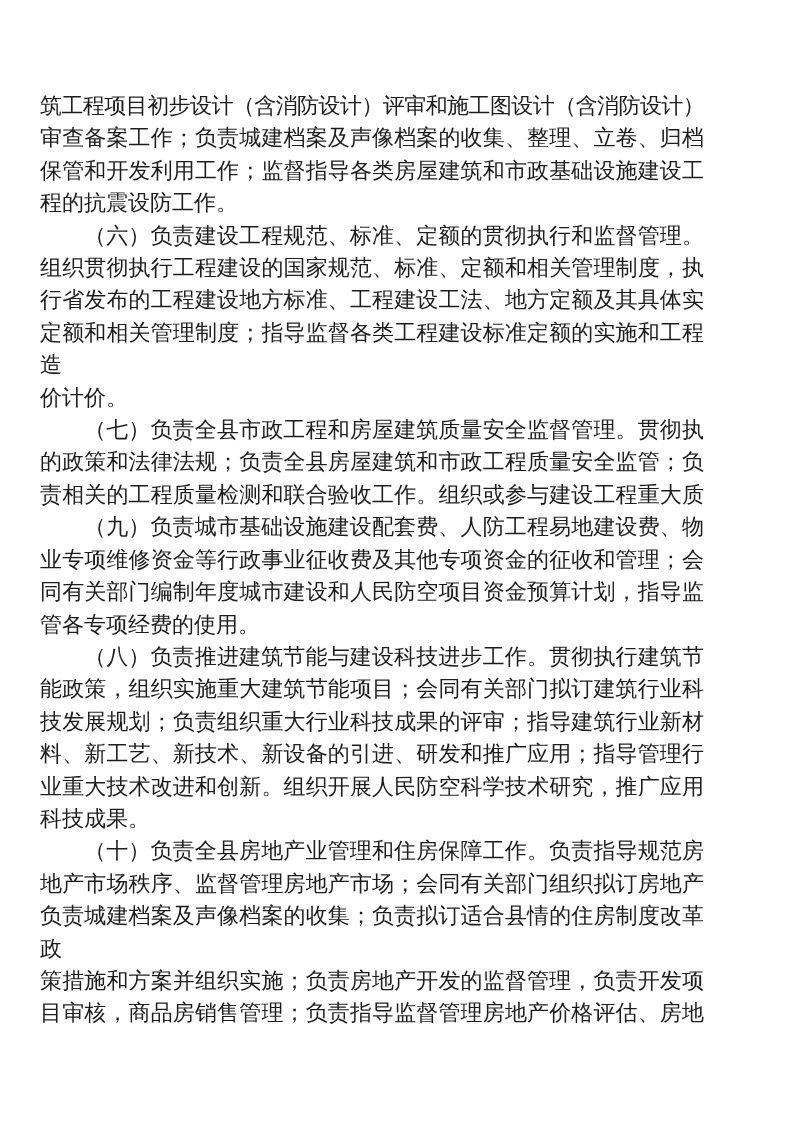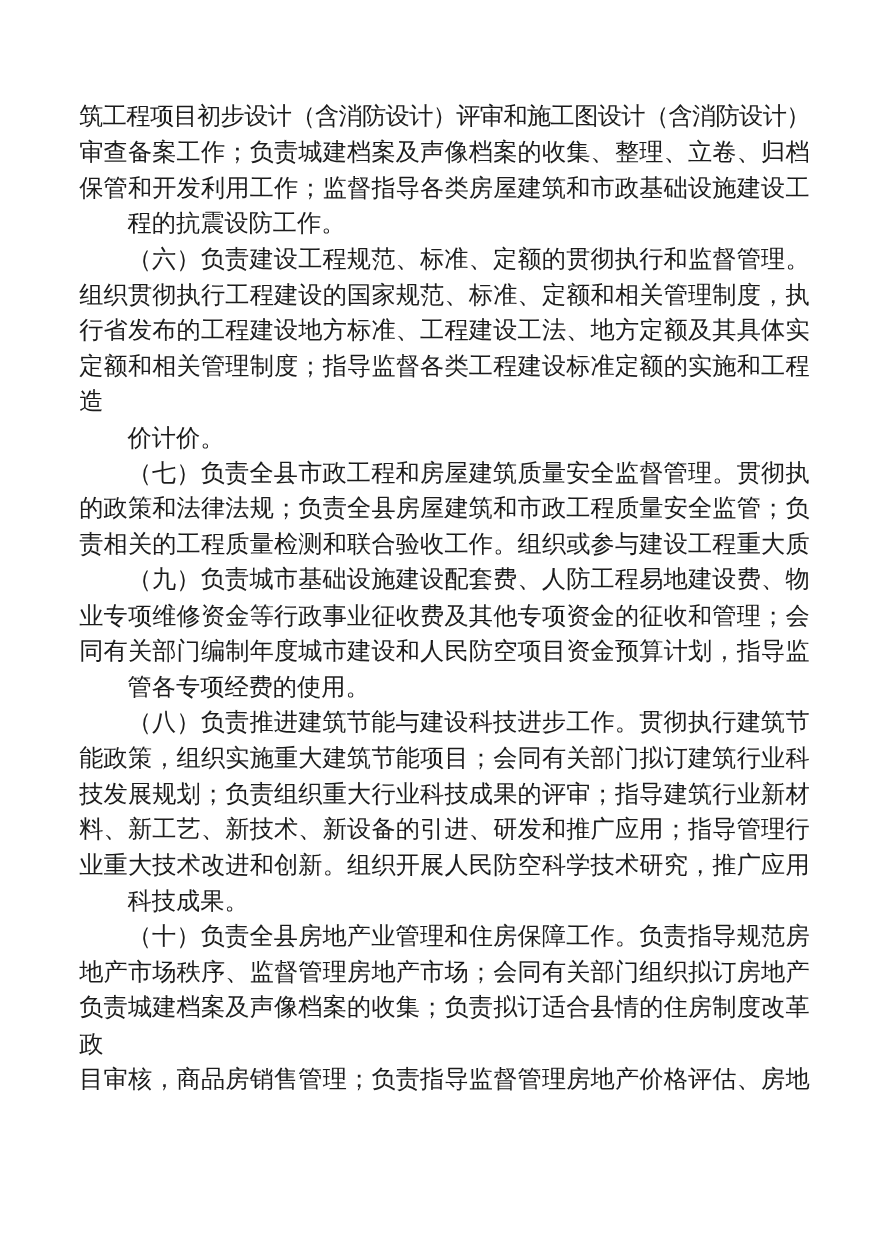--- a/index.html
+++ b/index.html
@@ -9,41 +9,40 @@
     height: 1122px;
     overflow: hidden;
   }
   body {
     background: #ffffff;
   }
   .page {
     box-sizing: border-box;
     width: 794px;
     height: 1122px;
-    padding: 90px 58px 0 72px;
+    padding: 90px 58px 0 40px;
     background: #ffffff;
     font-family: "Liberation Serif", "DejaVu Serif", serif;
     font-size: 22px;
     line-height: 32.4px;
     color: #1c1c1c;
   }
   .paragraph {
     margin: 0;
     padding: 0;
   }
   .text-line {
     width: 664px;
     text-align: justify;
     text-align-last: justify;
     white-space: normal;
     overflow: visible;
   }
   .text-line.last-short {
     text-align-last: left;
-    margin-left: 44px;
   }
   .text-line.indent {
     text-indent: 2em;
   }
   .text-line.tight {
     letter-spacing: -0.78px;
   }
 </style>
 </head>
 <body>
@@ -79,16 +78,17 @@
         <div class="text-line">能政策，组织实施重大建筑节能项目；会同有关部门拟订建筑行业科</div>
         <div class="text-line">技发展规划；负责组织重大行业科技成果的评审；指导建筑行业新材</div>
         <div class="text-line">料、新工艺、新技术、新设备的引进、研发和推广应用；指导管理行</div>
         <div class="text-line">业重大技术改进和创新。组织开展人民防空科学技术研究，推广应用</div>
         <div class="text-line last-short">科技成果。</div>
       </div>
       <div class="paragraph">
         <div class="text-line indent">（十）负责全县房地产业管理和住房保障工作。负责指导规范房</div>
         <div class="text-line">地产市场秩序、监督管理房地产市场；会同有关部门组织拟订房地产</div>
         <div class="text-line">负责城建档案及声像档案的收集；负责拟订适合县情的住房制度改革政</div>
+        <div class="text-line">策措施和方案并组织实施；负责房地产开发的监督管理，负责开发项</div>
         <div class="text-line">目审核，商品房销售管理；负责指导监督管理房地产价格评估、房地</div>
       </div>
     </div>
 </div>
 
 </body></html>

